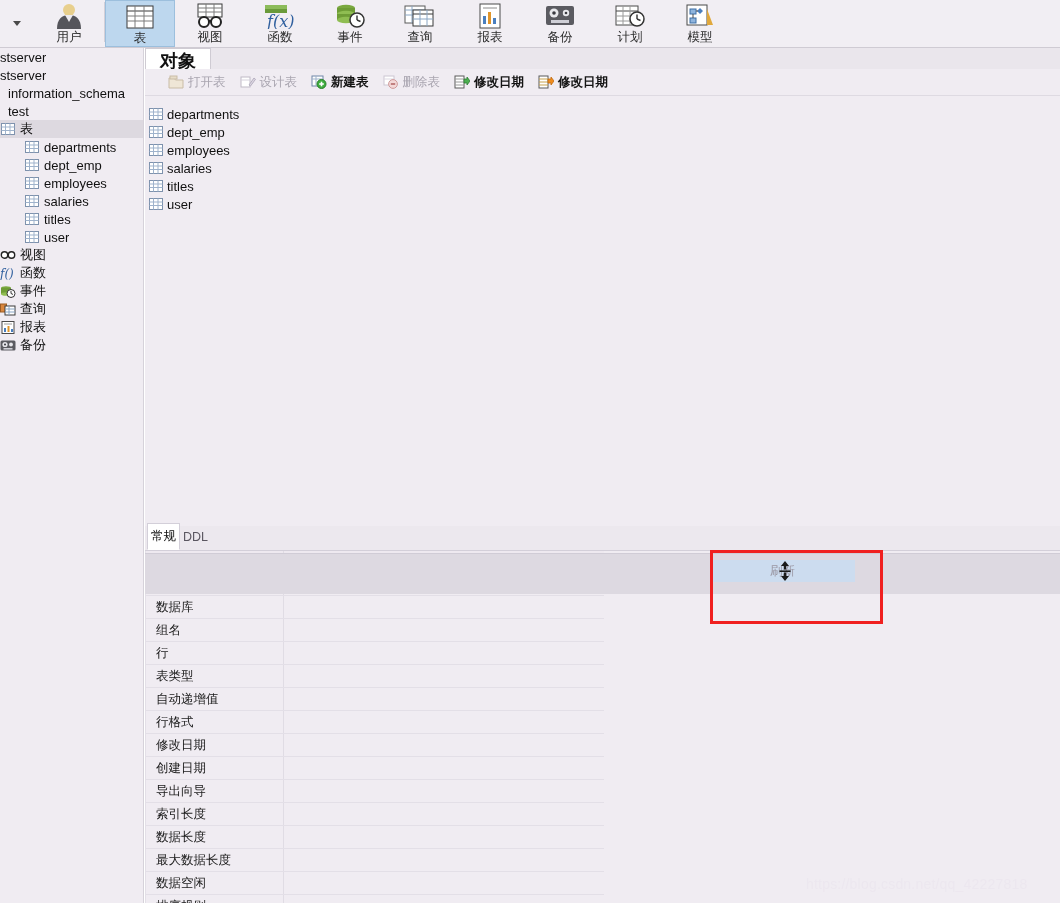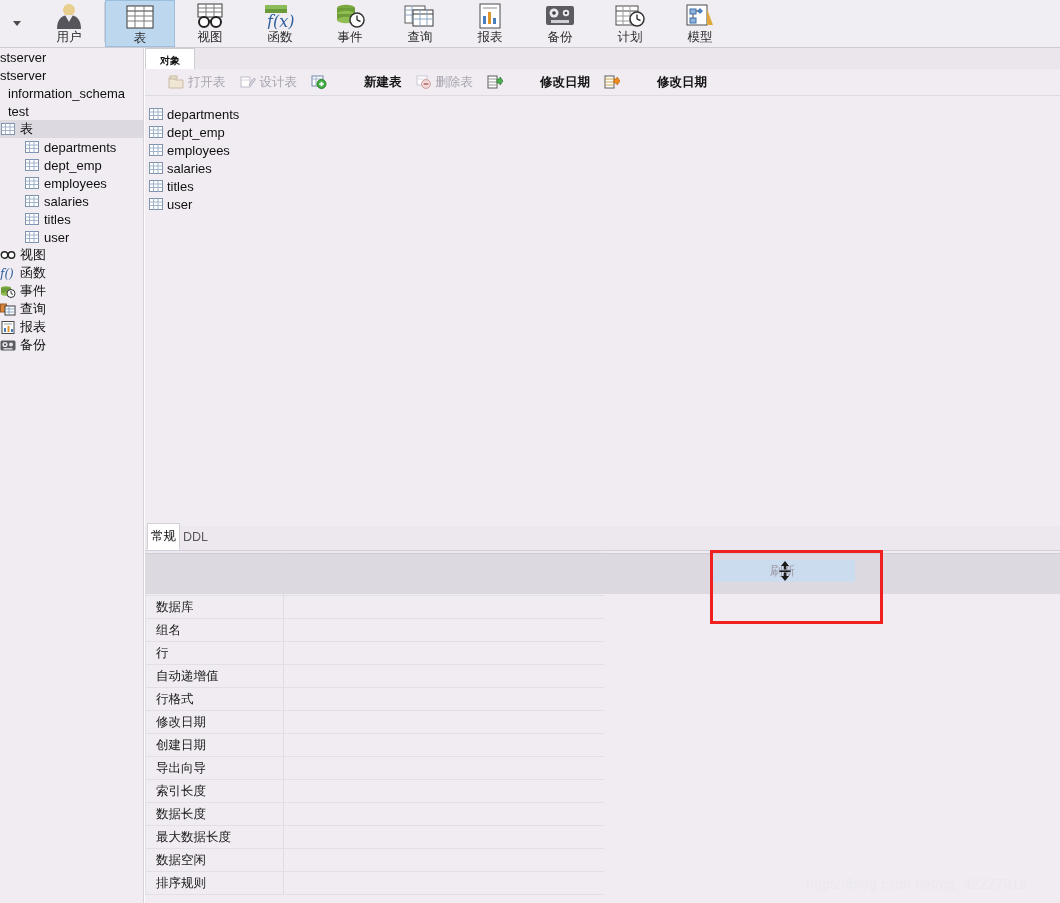--- a/index.html
+++ b/index.html
@@ -124,21 +124,21 @@
     border-bottom: 1px solid #cfcbd3;
     display: flex;
     align-items: flex-end;
     box-sizing: border-box;
   }
   .tab {
     height: 26px;
     display: flex;
     align-items: center;
     padding: 0 14px;
-    font-size: 10px;
+    font-size: 18px;
     box-sizing: border-box;
     cursor: default;
     white-space: nowrap;
   }
   .tab.active {
     background: #ffffff;
     border: 1px solid #cfcbd3;
     border-bottom: 1px solid #ffffff;
     font-weight: bold;
     color: #111;
@@ -165,21 +165,21 @@
     display: flex;
     align-items: center;
     height: 22px;
     padding: 0 5px;
     margin-right: 4px;
     font-size: 12.5px;
     white-space: nowrap;
     cursor: default;
   }
   .act .act-ico { margin-right: 4px; display: inline-flex; align-items: center; }
-  .act.enabled { color: #141414; font-weight: bold; gap: 33px; }
+  .act.enabled { color: #141414; font-weight: bold; }
   .act.disabled { color: #a9a5b0; }
 
   
   .objlist {
     position: absolute;
     left: 0; top: 55px;
     width: 915px; height: 450px;
     background: #f0ecf2;
     padding-top: 2px;
     box-sizing: border-box;
@@ -829,20 +829,24 @@
           </div>
           <div class="grid-row">
             <div class="cell-name">组名</div>
             <div class="cell-val"></div>
           </div>
           <div class="grid-row">
             <div class="cell-name">行</div>
             <div class="cell-val"></div>
           </div>
           <div class="grid-row">
+            <div class="cell-name">表类型</div>
+            <div class="cell-val"></div>
+          </div>
+          <div class="grid-row">
             <div class="cell-name">自动递增值</div>
             <div class="cell-val"></div>
           </div>
           <div class="grid-row">
             <div class="cell-name">行格式</div>
             <div class="cell-val"></div>
           </div>
           <div class="grid-row">
             <div class="cell-name">修改日期</div>
             <div class="cell-val"></div>

